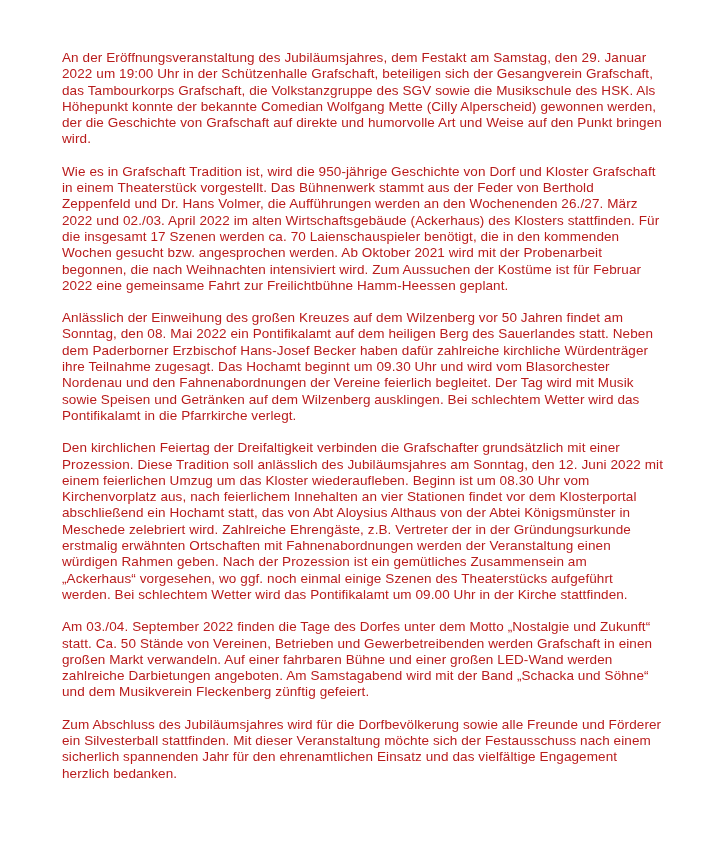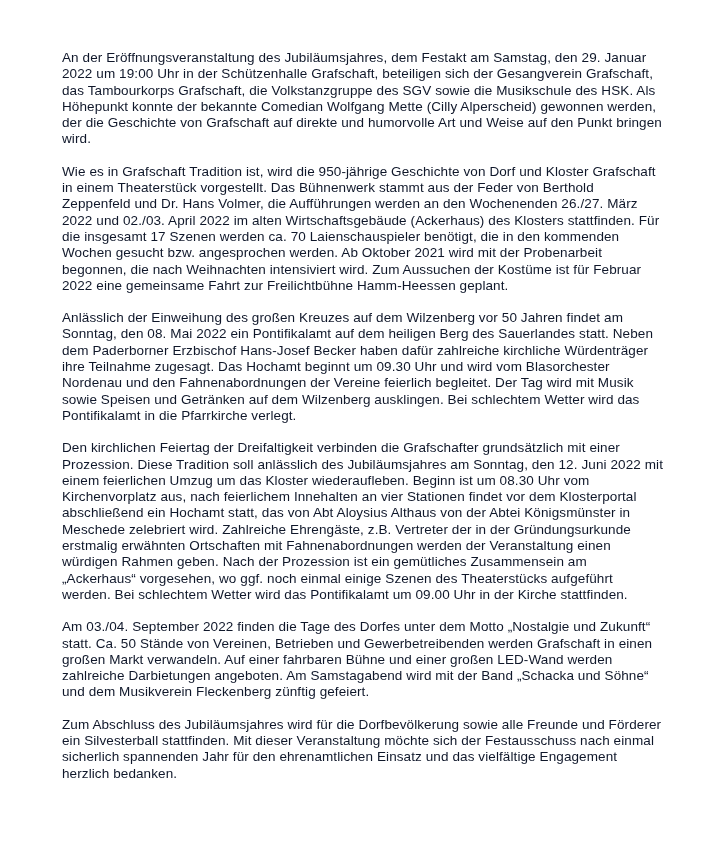--- a/index.html
+++ b/index.html
@@ -21,28 +21,28 @@
     top: 50px;
     width: 602px;
     color: #1f1f1f;
   }
   .para {
     margin: 0 0 16px 0;
     font-size: 13.5px;
     line-height: 16.3px;
     letter-spacing: 0.1px;
     text-align: left;
-    color: #0f172a;
+    color: #b91c1c;
   }
 </style>
 </head>
 <body>
 
 <div class="page">
   <div class="doc-body">
       <p class="para">An der Eröffnungsveranstaltung des Jubiläumsjahres, dem Festakt am Samstag, den 29. Januar 2022 um 19:00 Uhr in der Schützenhalle Grafschaft, beteiligen sich der Gesangverein Grafschaft, das Tambourkorps Grafschaft, die Volkstanzgruppe des SGV sowie die Musikschule des HSK. Als Höhepunkt konnte der bekannte Comedian Wolfgang Mette (Cilly Alperscheid) gewonnen werden, der die Geschichte von Grafschaft auf direkte und humorvolle Art und Weise auf den Punkt bringen wird.</p>
       <p class="para">Wie es in Grafschaft Tradition ist, wird die 950-jährige Geschichte von Dorf und Kloster Grafschaft in einem Theaterstück vorgestellt. Das Bühnenwerk stammt aus der Feder von Berthold Zeppenfeld und Dr. Hans Volmer, die Aufführungen werden an den Wochenenden 26./27. März 2022 und 02./03. April 2022 im alten Wirtschaftsgebäude (Ackerhaus) des Klosters stattfinden. Für die insgesamt 17 Szenen werden ca. 70 Laienschauspieler benötigt, die in den kommenden Wochen gesucht bzw. angesprochen werden. Ab Oktober 2021 wird mit der Probenarbeit begonnen, die nach Weihnachten intensiviert wird. Zum Aussuchen der Kostüme ist für Februar 2022 eine gemeinsame Fahrt zur Freilichtbühne Hamm-Heessen geplant.</p>
       <p class="para">Anlässlich der Einweihung des großen Kreuzes auf dem Wilzenberg vor 50 Jahren findet am Sonntag, den 08. Mai 2022 ein Pontifikalamt auf dem heiligen Berg des Sauerlandes statt. Neben dem Paderborner Erzbischof Hans-Josef Becker haben dafür zahlreiche kirchliche Würdenträger ihre Teilnahme zugesagt. Das Hochamt beginnt um 09.30 Uhr und wird vom Blasorchester Nordenau und den Fahnenabordnungen der Vereine feierlich begleitet. Der Tag wird mit Musik sowie Speisen und Getränken auf dem Wilzenberg ausklingen. Bei schlechtem Wetter wird das Pontifikalamt in die Pfarrkirche verlegt.</p>
       <p class="para">Den kirchlichen Feiertag der Dreifaltigkeit verbinden die Grafschafter grundsätzlich mit einer Prozession. Diese Tradition soll anlässlich des Jubiläumsjahres am Sonntag, den 12. Juni 2022 mit einem feierlichen Umzug um das Kloster wiederaufleben. Beginn ist um 08.30 Uhr vom Kirchenvorplatz aus, nach feierlichem Innehalten an vier Stationen findet vor dem Klosterportal abschließend ein Hochamt statt, das von Abt Aloysius Althaus von der Abtei Königsmünster in Meschede zelebriert wird. Zahlreiche Ehrengäste, z.B. Vertreter der in der Gründungsurkunde erstmalig erwähnten Ortschaften mit Fahnenabordnungen werden der Veranstaltung einen würdigen Rahmen geben. Nach der Prozession ist ein gemütliches Zusammensein am „Ackerhaus“ vorgesehen, wo ggf. noch einmal einige Szenen des Theaterstücks aufgeführt werden. Bei schlechtem Wetter wird das Pontifikalamt um 09.00 Uhr in der Kirche stattfinden.</p>
       <p class="para">Am 03./04. September 2022 finden die Tage des Dorfes unter dem Motto „Nostalgie und Zukunft“ statt. Ca. 50 Stände von Vereinen, Betrieben und Gewerbetreibenden werden Grafschaft in einen großen Markt verwandeln. Auf einer fahrbaren Bühne und einer großen LED-Wand werden zahlreiche Darbietungen angeboten. Am Samstagabend wird mit der Band „Schacka und Söhne“ und dem Musikverein Fleckenberg zünftig gefeiert.</p>
-      <p class="para">Zum Abschluss des Jubiläumsjahres wird für die Dorfbevölkerung sowie alle Freunde und Förderer ein Silvesterball stattfinden. Mit dieser Veranstaltung möchte sich der Festausschuss nach einmal sicherlich spannenden Jahr für den ehrenamtlichen Einsatz und das vielfältige Engagement herzlich bedanken.</p>
+      <p class="para">Zum Abschluss des Jubiläumsjahres wird für die Dorfbevölkerung sowie alle Freunde und Förderer ein Silvesterball stattfinden. Mit dieser Veranstaltung möchte sich der Festausschuss nach einem sicherlich spannenden Jahr für den ehrenamtlichen Einsatz und das vielfältige Engagement herzlich bedanken.</p>
     </div>
 </div>
 
 </body></html>

